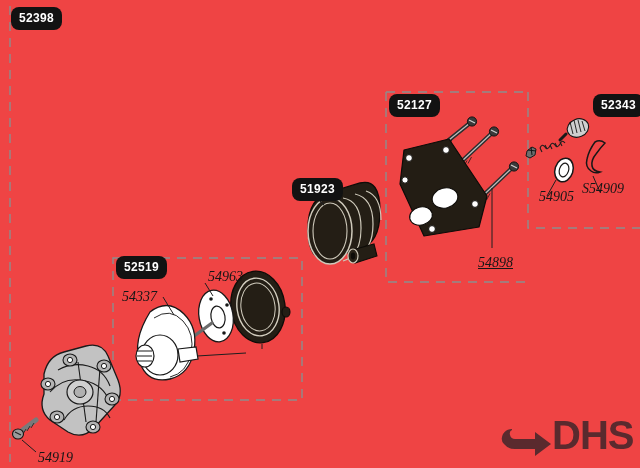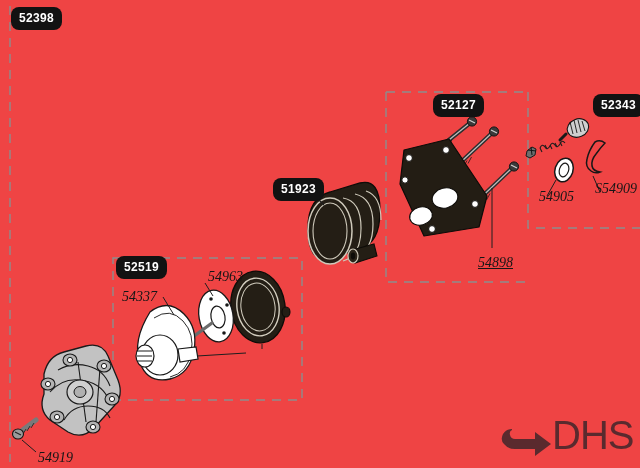--- a/index.html
+++ b/index.html
@@ -67,21 +67,21 @@
 
   
   .logo {
     position: absolute;
     display: flex;
     align-items: center;
     gap: 3px;
   }
   .logo-text {
     font-family: "Liberation Sans", sans-serif;
-    font-weight: normal;
+    font-weight: bold;
     font-size: 40px;
     line-height: 0.85;
     letter-spacing: -1px;
   }
 </style>
 </head>
 <body>
 
 <div id="page">
 
@@ -350,33 +350,33 @@
                  l-20 0
                  q-4 0 -5 -4
                  q-1 -4 2 -5 Z" fill="#5a2a2e"></path>
       </g>
 
     </g>
   </svg>
 
   <div class="badge" style="left:12px; top:8px;">52398</div>
 
-  <div class="badge" style="left:390px; top:95px;margin-left:44px;">52127</div>
+  <div class="badge" style="left:390px; top:95px;">52127</div>
 
   <div class="badge" style="left:594px; top:95px;">52343</div>
 
-  <div class="badge" style="left:274px; top:179px;">51923</div>
+  <div class="badge" style="left:293px; top:179px;">51923</div>
 
   <div class="badge" style="left:117px; top:257px;">52519</div>
 
   <div class="callout" style="left:478px; top:256px;text-decoration:underline;">54898</div>
 
   <div class="callout" style="left:539px; top:190px;text-align:center;">54905</div>
 
-  <div class="callout" style="left:595px; top:182px;">S54909</div>
+  <div class="callout" style="left:582px; top:182px;">S54909</div>
 
   <div class="callout" style="left:184px; top:270px;margin-left:24px;">54963</div>
 
   <div class="callout" style="left:122px; top:290px;">54337</div>
 
 
   <div class="callout" style="left:38px; top:451px;">54919</div>
 
   <div class="logo" style="left:552px; top:418px;">
     <span class="logo-text" style="color: rgb(90, 42, 46);">DHS</span>

